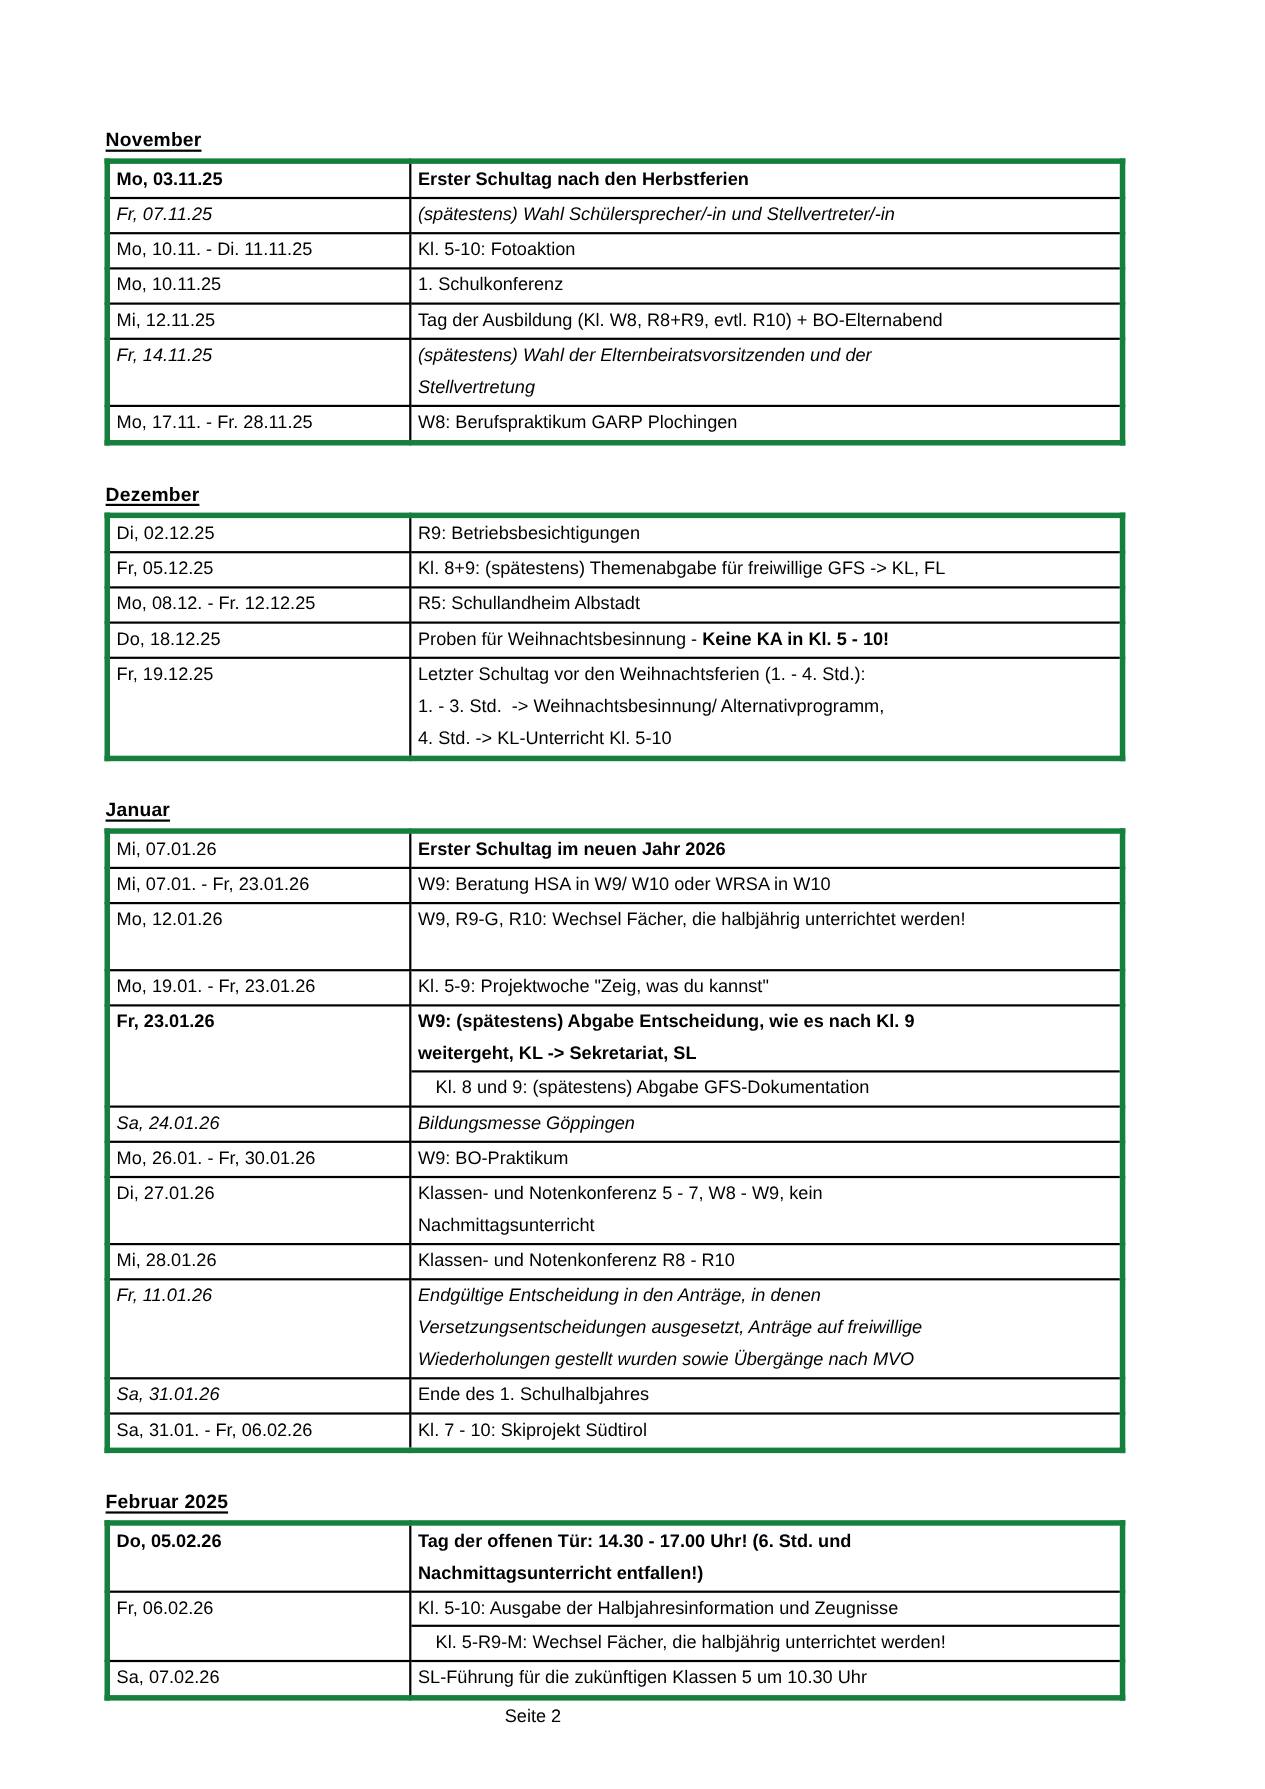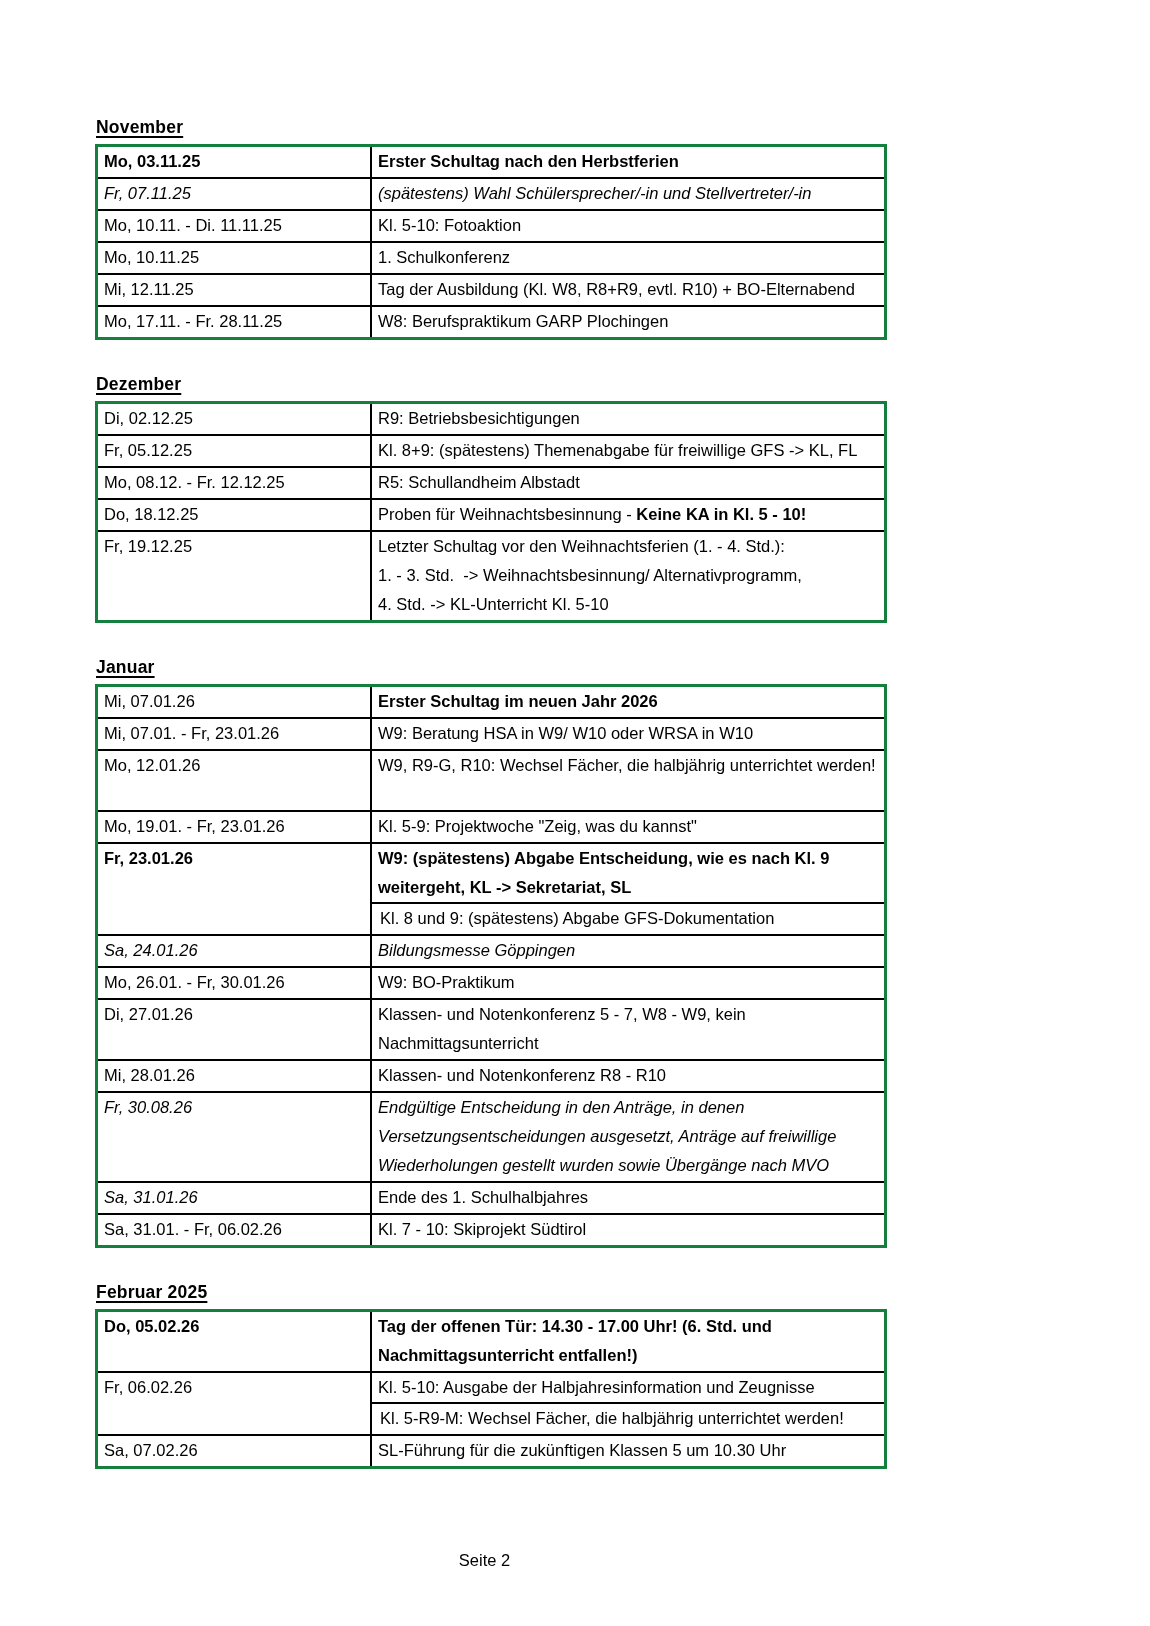--- a/index.html
+++ b/index.html
@@ -20,42 +20,42 @@
     text-decoration:underline;
     text-decoration-thickness:2px;
     text-underline-offset:3px;
     margin:34px 0 6px 1px;
     letter-spacing:.2px;
   }
   .page .heading:first-child{margin-top:0;}
   table.cal{
     border-collapse:collapse;
     table-layout:fixed;
-    width:792px;
-    border:3px solid #15803d;
+    width:928px;
+    border:5px solid #15803d;
   }
   table.cal td{
     border:2px solid #000;
     vertical-align:top;
     padding:0 4px 1px 6px;
     font-size:16.5px;
     line-height:29px;
     background:#ffffff;
   }
   td.date{width:262px;}
   .bg-yellow td{background:#ffff00;}
   .bg-gray td{background:#d9d9d9;}
   .bg-green td{background:#c6e0b4;}
   .b{font-weight:bold;}
   .i{font-style:italic;margin-top:24px;}
   .line{white-space:pre-wrap;min-height:29px;}
   td.event .block + .block{
     border-top:2px solid #000;
     margin:0 -4px 0 -6px;
-    padding:0 4px 0 8px;
+    padding:0 4px 0 22px;
   }
   .footer{
     position:absolute;
     left:0;top:1551px;
     width:969px;
     text-align:center;
     font-size:16.5px;
   }
 </style>
 </head>
@@ -100,20 +100,29 @@
           </tr>
           <tr>
             <td class="date">Mi, 12.11.25</td>
             <td class="event">
               <div class="block">
                 <div class="line"><span>Tag der Ausbildung (Kl. W8, R8+R9, evtl. R10) + BO-Elternabend</span></div>
               </div>
             </td>
           </tr>
           <tr>
+            <td class="date i">Fr, 14.11.25</td>
+            <td class="event">
+              <div class="block">
+                <div class="line"><span class="i">(spätestens) Wahl der Elternbeiratsvorsitzenden und der</span></div>
+                <div class="line"><span class="i">Stellvertretung</span></div>
+              </div>
+            </td>
+          </tr>
+          <tr>
             <td class="date">Mo, 17.11. - Fr. 28.11.25</td>
             <td class="event">
               <div class="block">
                 <div class="line"><span>W8: Berufspraktikum GARP Plochingen</span></div>
               </div>
             </td>
           </tr>
         </tbody>
       </table>
       <div class="heading">Dezember</div>
@@ -238,21 +247,21 @@
           </tr>
           <tr>
             <td class="date">Mi, 28.01.26</td>
             <td class="event">
               <div class="block">
                 <div class="line"><span>Klassen- und Notenkonferenz R8 - R10</span></div>
               </div>
             </td>
           </tr>
           <tr>
-            <td class="date i">Fr, 30.08.26</td>
+            <td class="date i">Fr, 11.01.26</td>
             <td class="event">
               <div class="block">
                 <div class="line"><span class="i">Endgültige Entscheidung in den Anträge, in denen</span></div>
                 <div class="line"><span class="i">Versetzungsentscheidungen ausgesetzt, Anträge auf freiwillige</span></div>
                 <div class="line"><span class="i">Wiederholungen gestellt wurden sowie Übergänge nach MVO</span></div>
               </div>
             </td>
           </tr>
           <tr>
             <td class="date i">Sa, 31.01.26</td>

